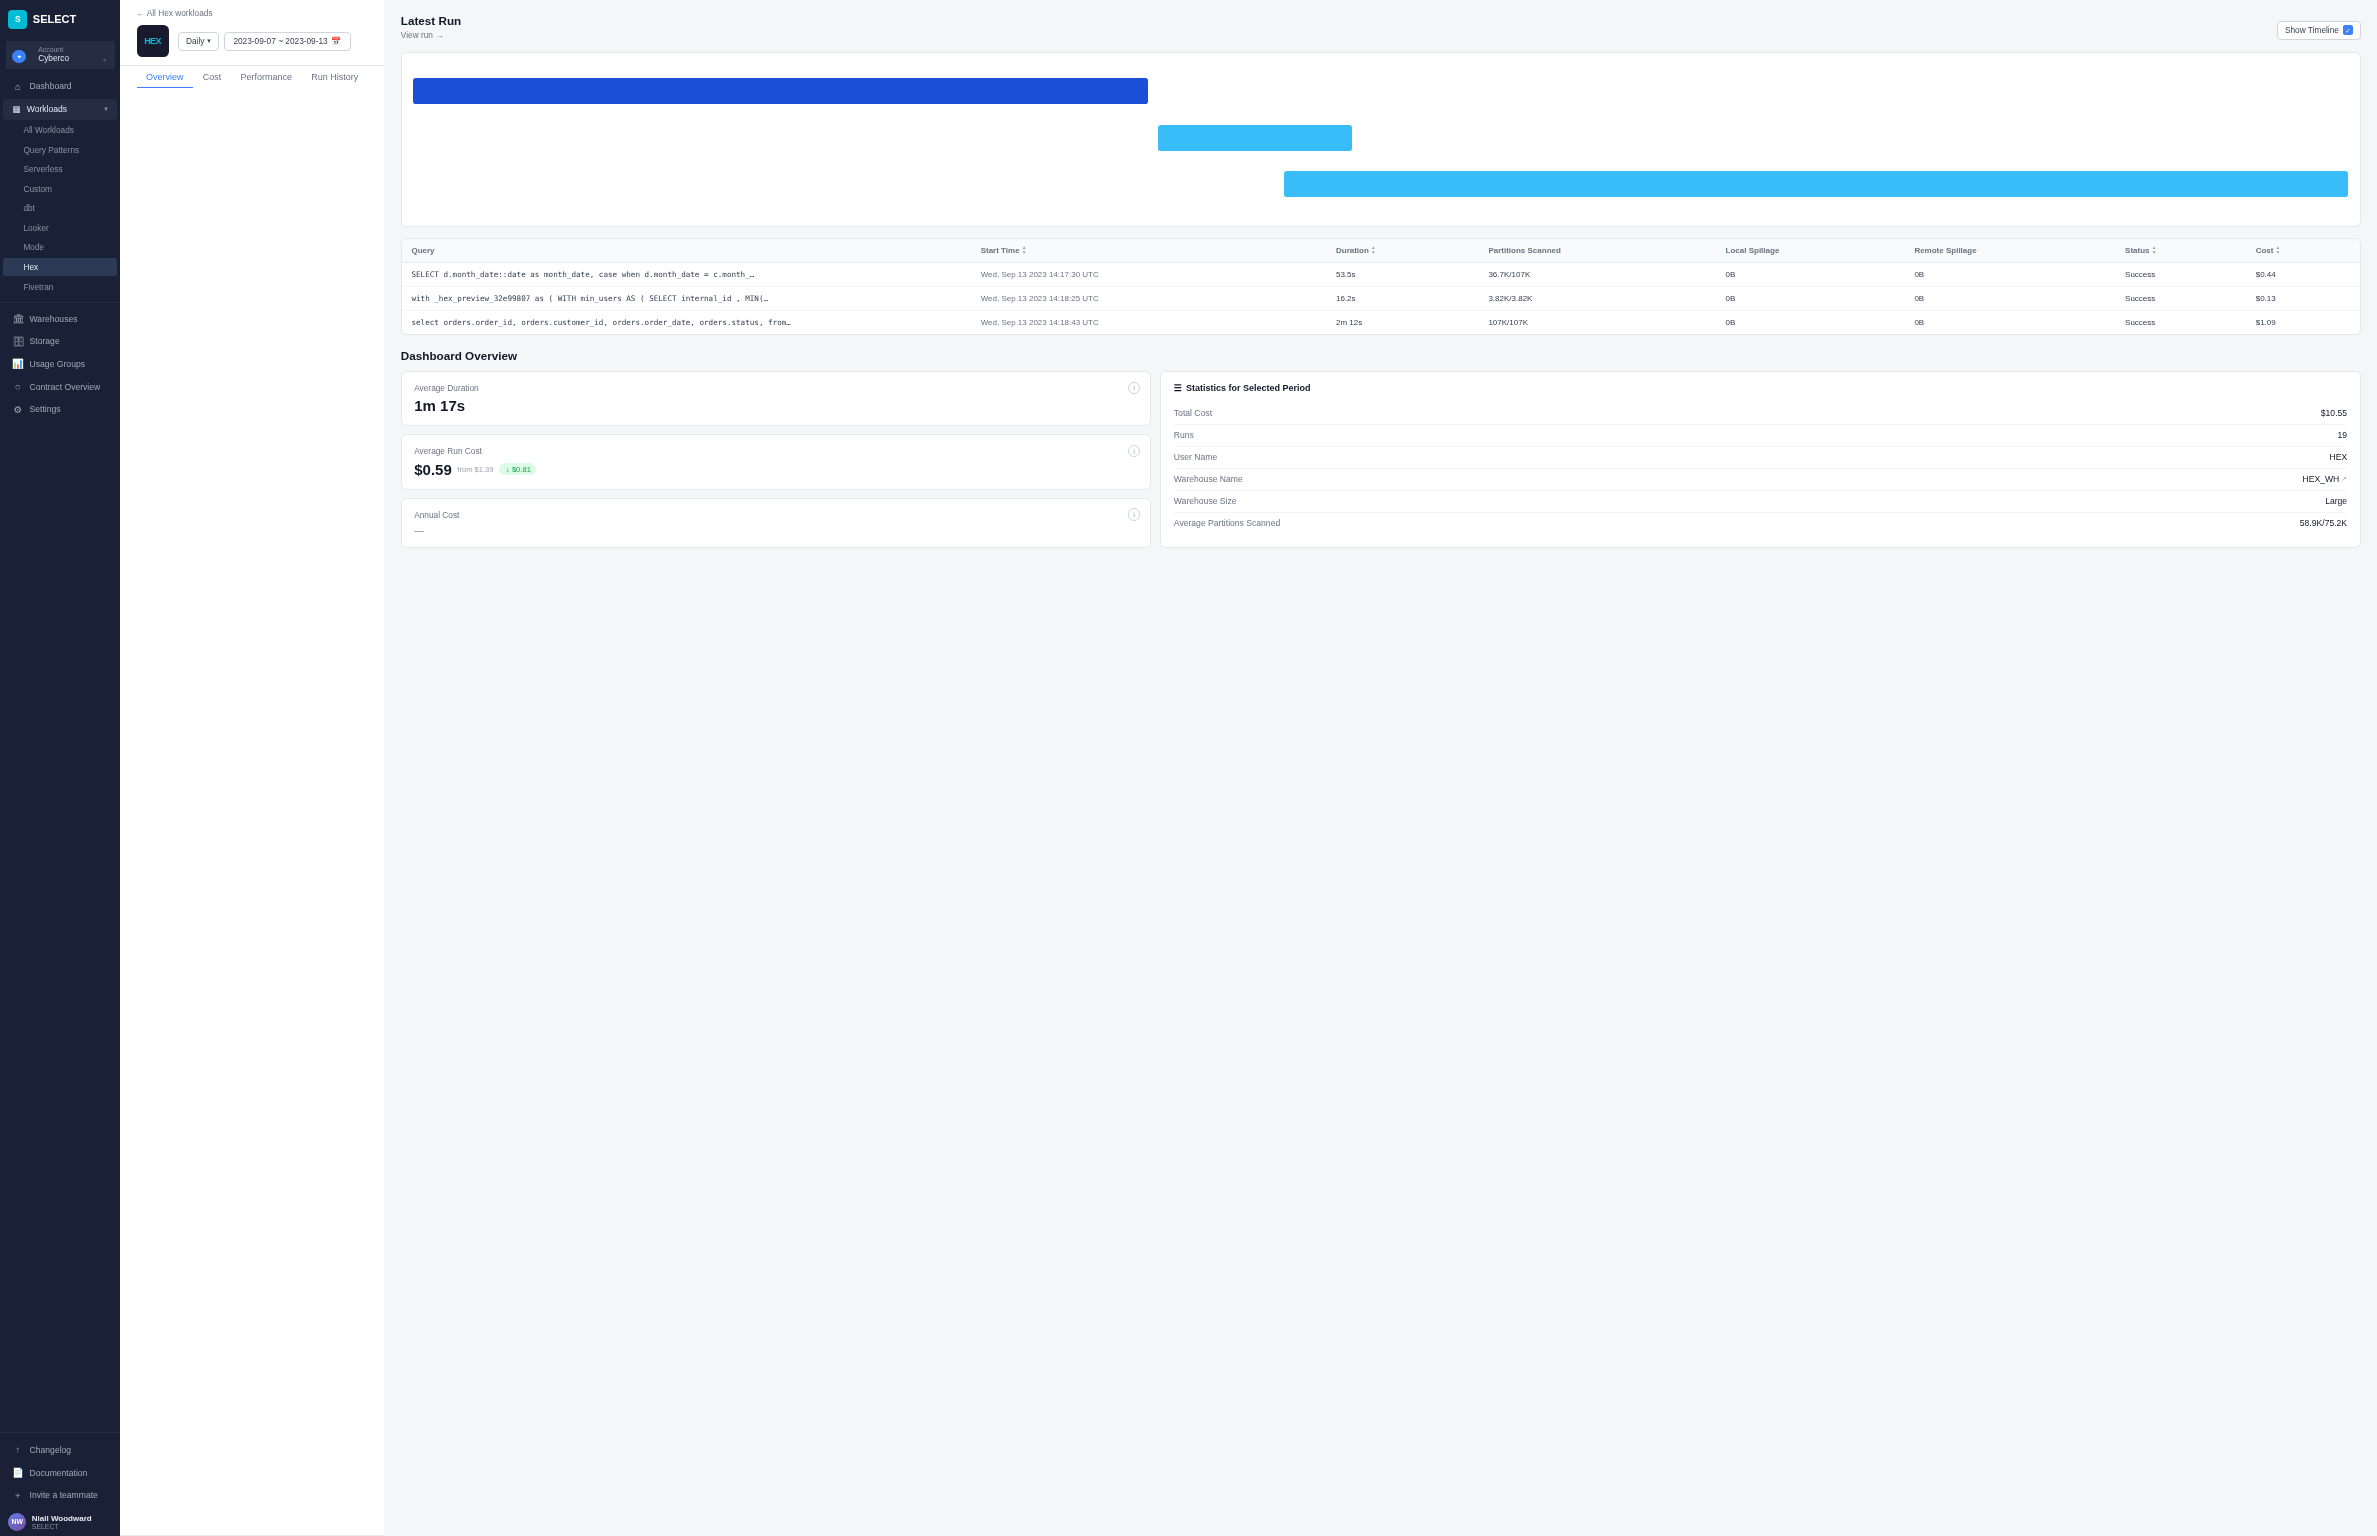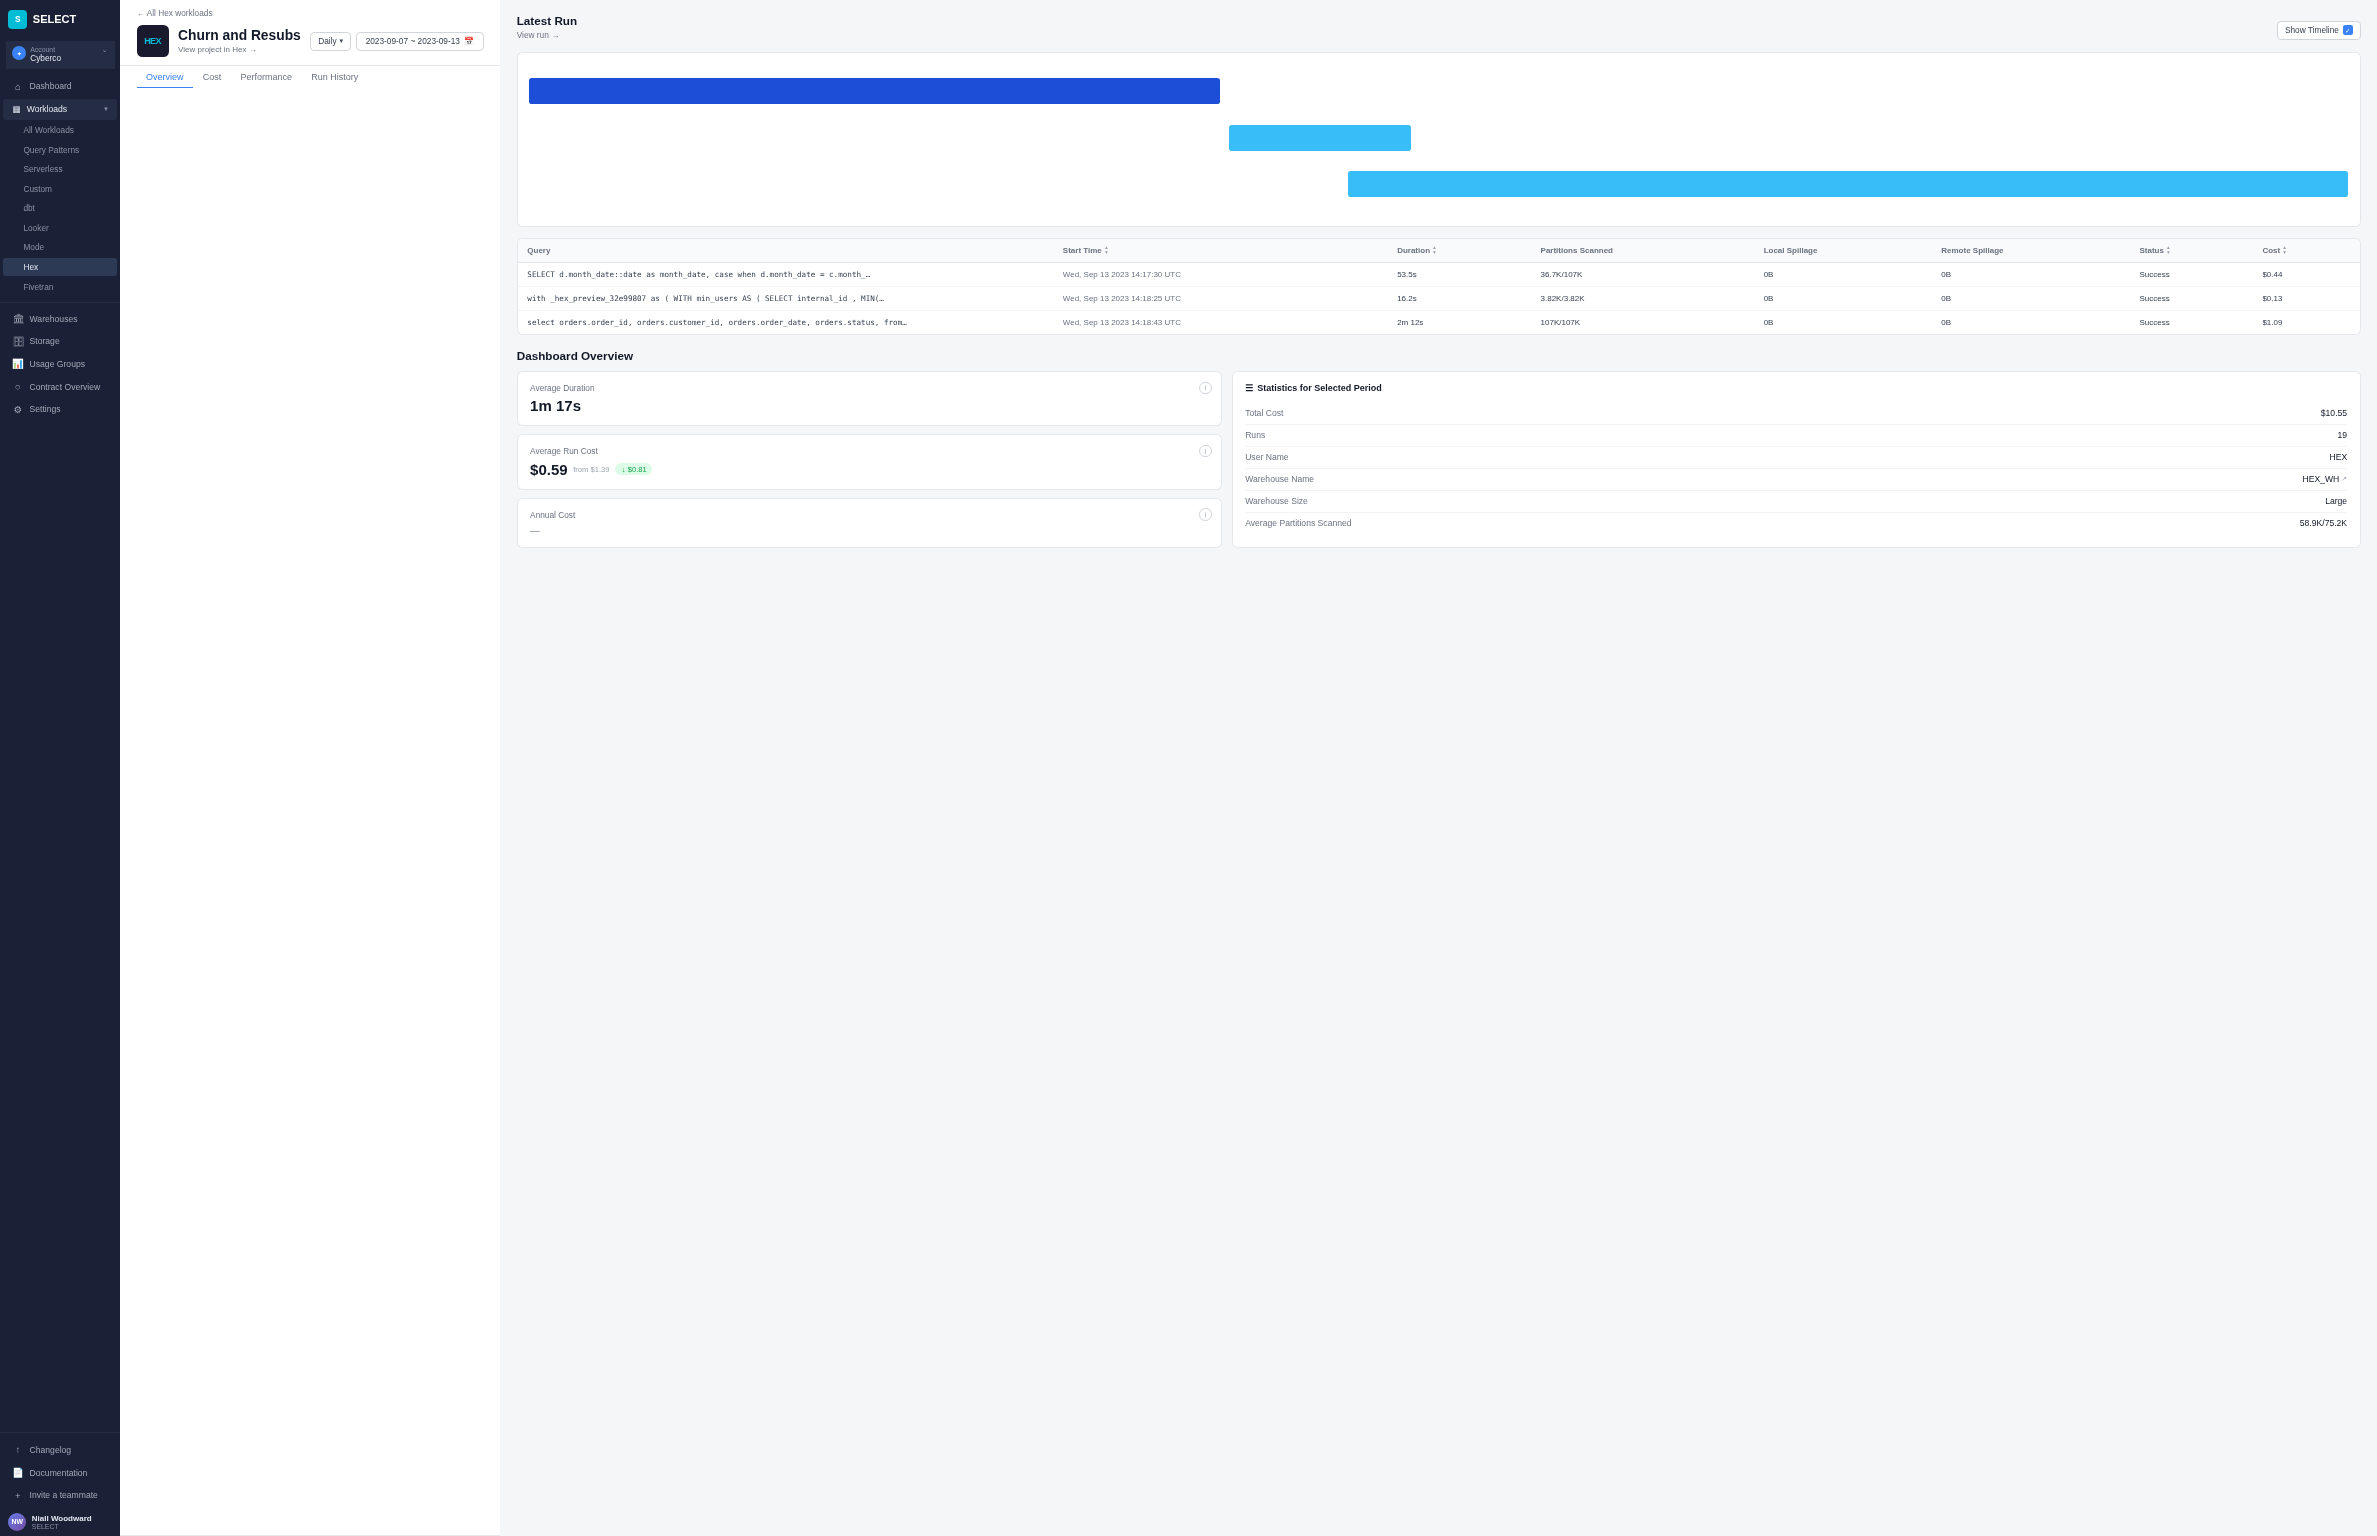--- a/index.html
+++ b/index.html
@@ -28,21 +28,21 @@
       background: #00bcd4;
       border-radius: 4.1px;
       display: flex; align-items: center; justify-content: center;
       color: white; font-weight: 900; font-size: 8.3px;
     }
     .sidebar-account {
       margin: 2.8px 5.5px 5.5px;
       background: #252d45;
       border-radius: 1px;
       padding: 5.5px 6.9px;
-      display: flex; align-items: flex-start; gap: 4px;
+      display: flex; align-items: flex-end; gap: 12px;
       cursor: pointer;
     }
     .sidebar-account-icon {
       width: 13.8px; height: 13.8px;
       background: #3b82f6;
       border-radius: 50%;
       display: flex; align-items: center; justify-content: center;
       font-size: 6.2px; color: white;
     }
     .sidebar-account-text { flex: 1; }
@@ -444,24 +444,20 @@
 </nav>
 
 <div id="main">
 
   <div class="top-bar">
     <div class="breadcrumb">
       <a href="#">← All Hex workloads</a>
     </div>
     <div class="project-header">
       <div class="project-logo">HEX</div>
-      <div class="project-title-area">
-        <div class="project-title">Churn and Resubs</div>
-        <a href="#" class="project-link">View project in Hex →</a>
-      </div>
       <div class="date-controls">
         <button class="period-select">
           <span>Daily</span>
           <span style="font-size:6.9px">▾</span>
         </button>
         <button class="date-range-btn">
           <span>2023-09-07 ~ 2023-09-13</span>
           <span style="font-size:8.3px">📅</span>
         </button>
       </div>

